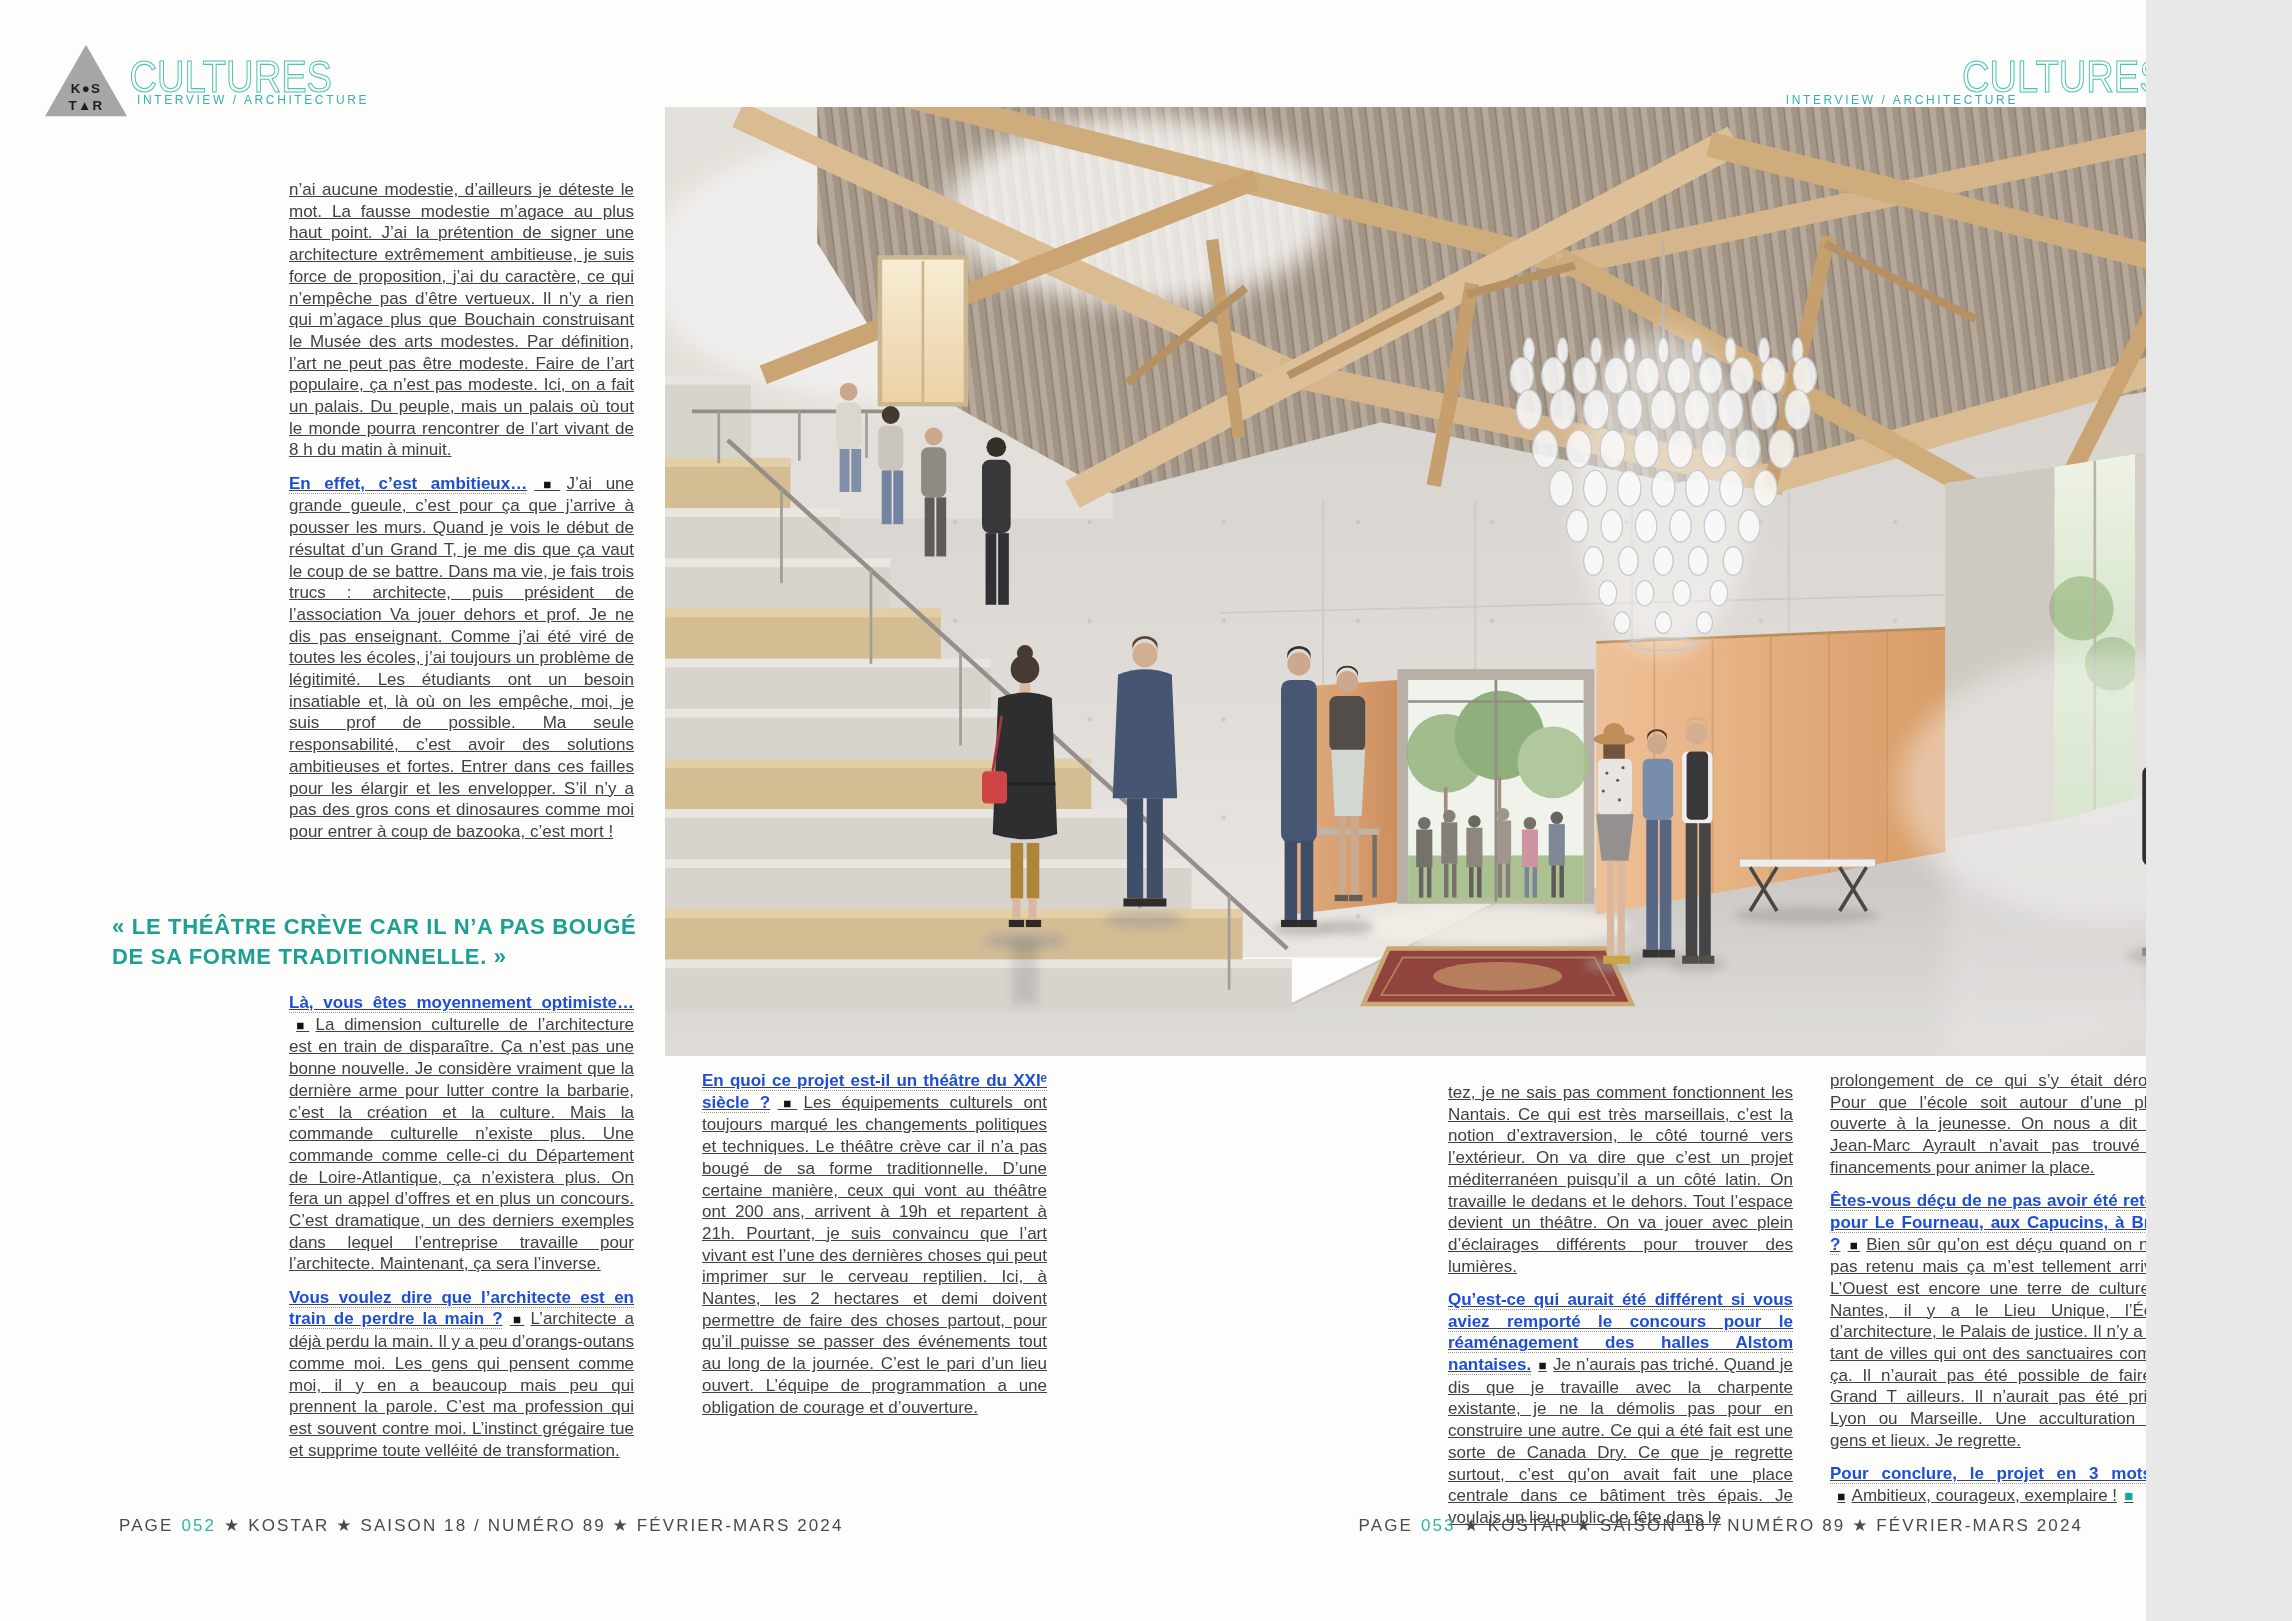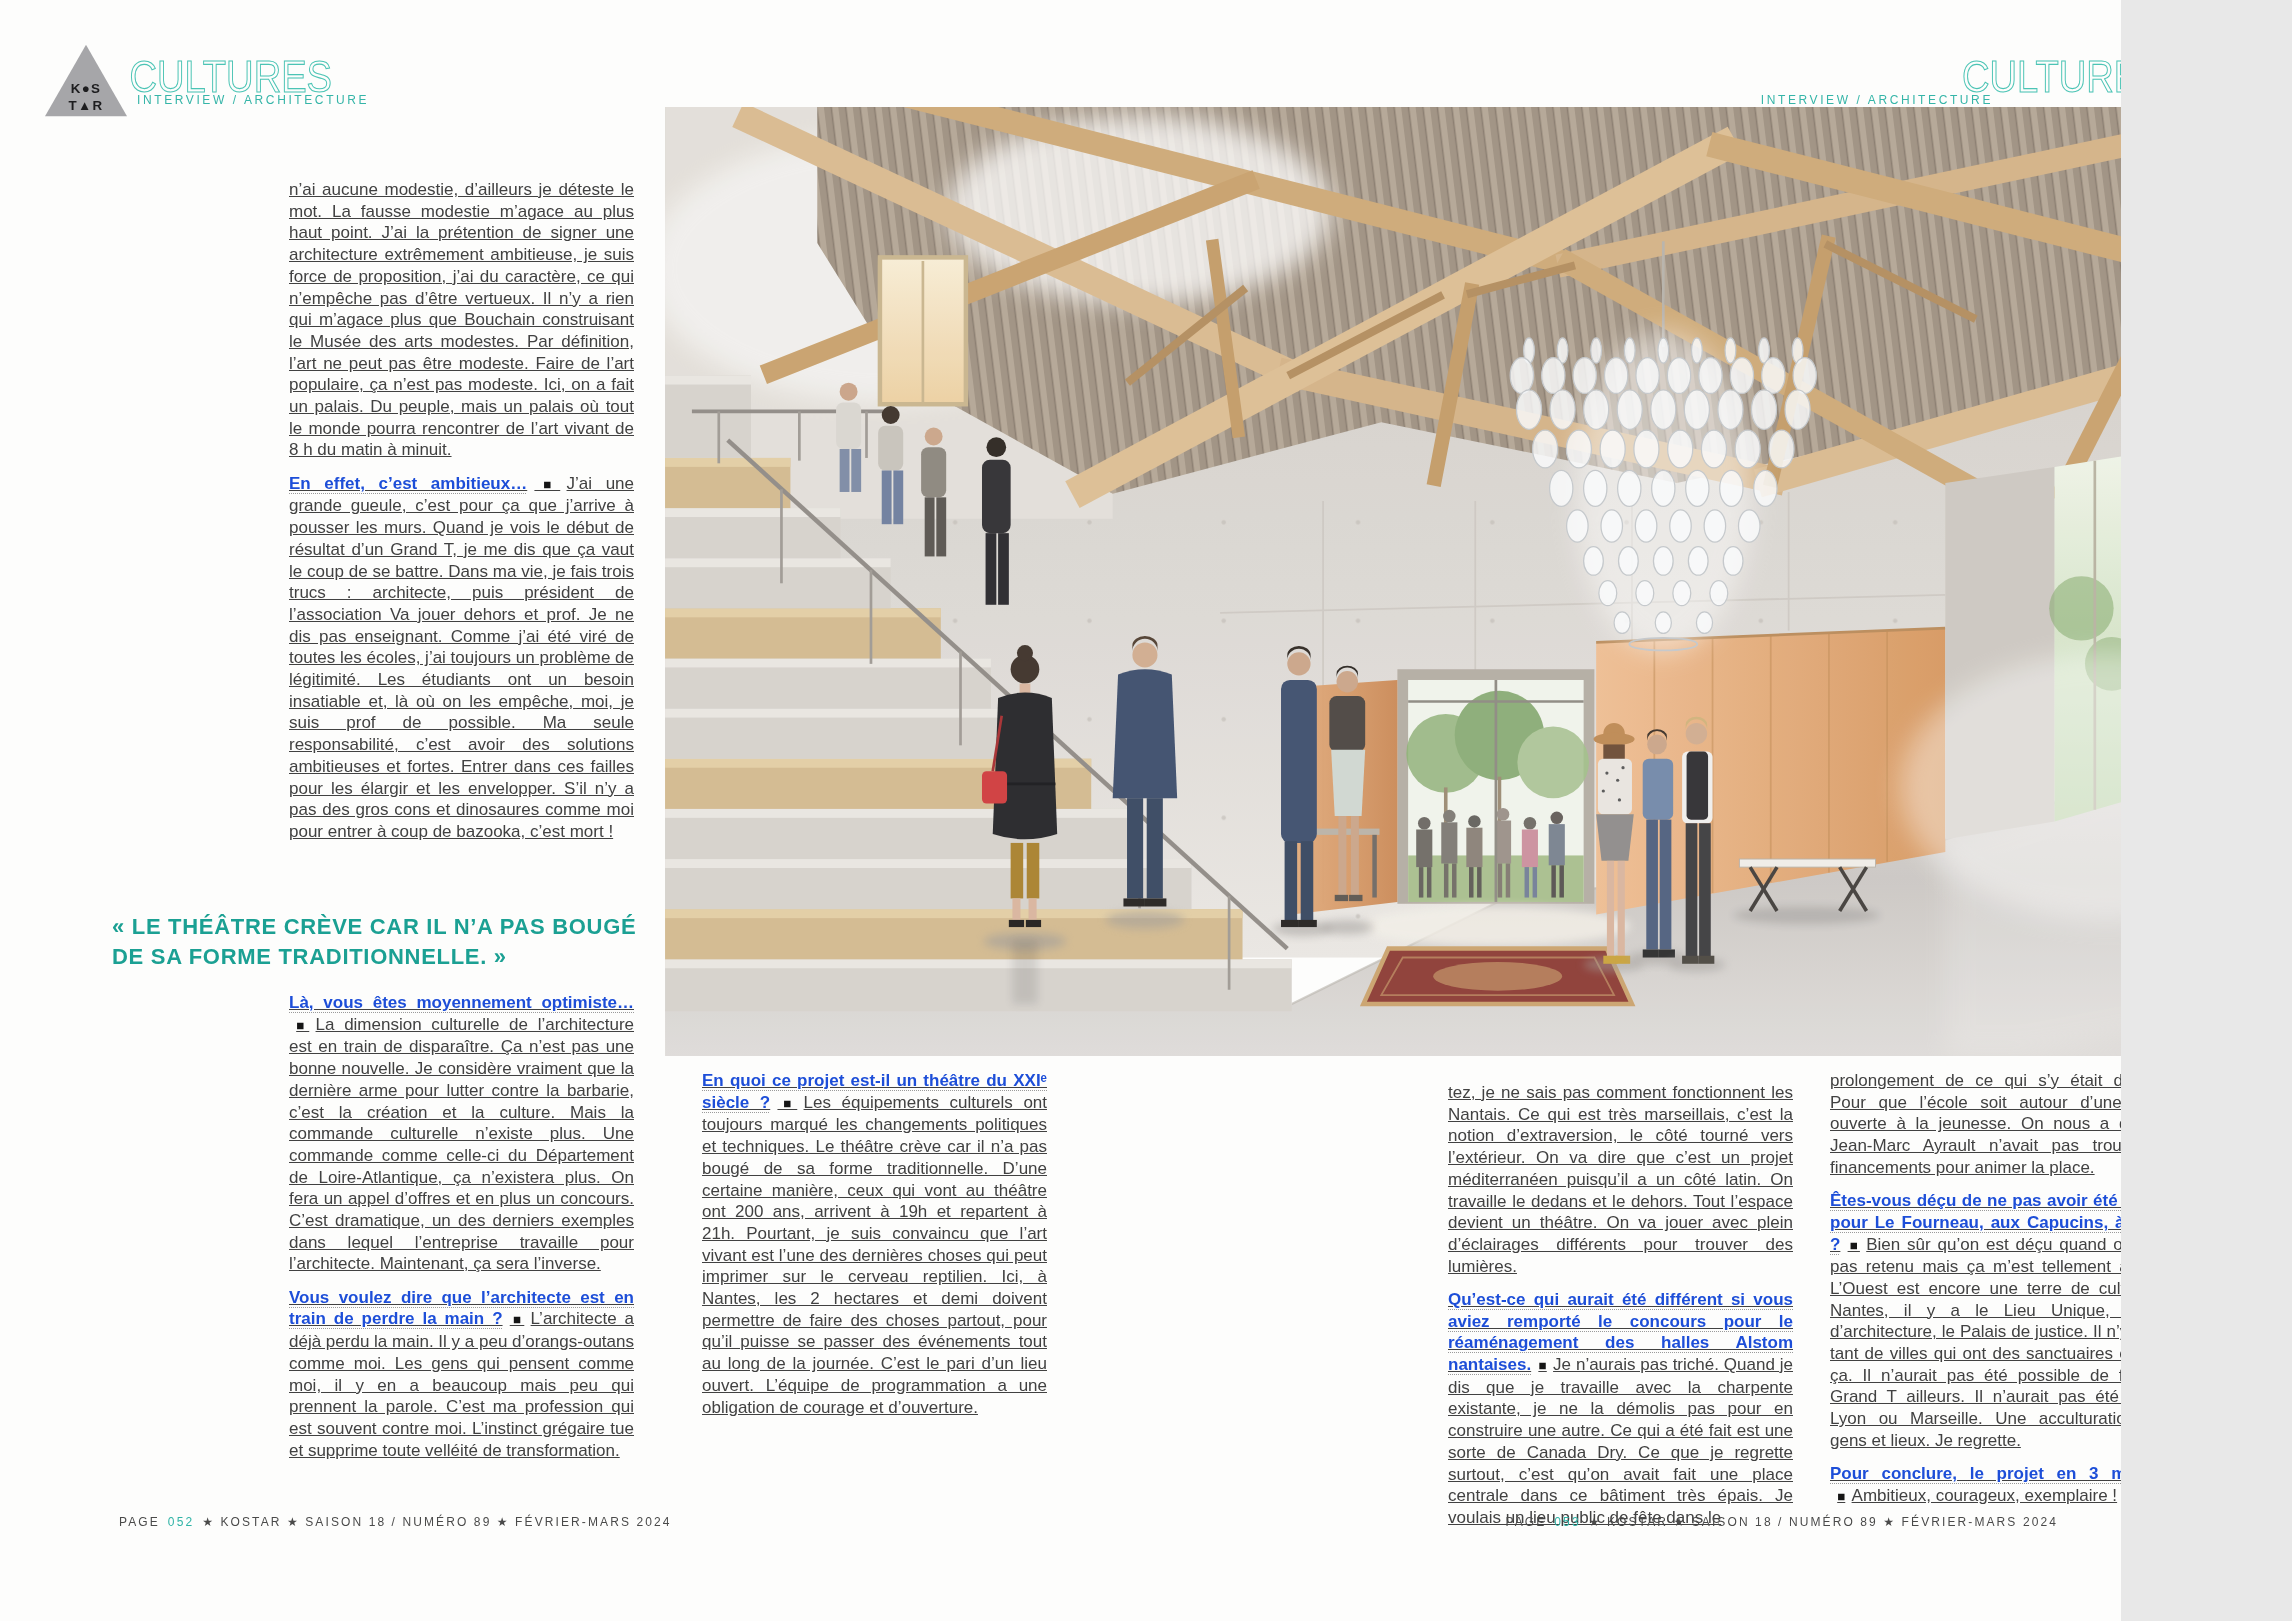--- a/index.html
+++ b/index.html
@@ -1,17 +1,17 @@
 <!DOCTYPE html>
 <html style="font-size:14.3px"><head>
 <meta charset="utf-8">
 <style>
   html,body{margin:0;padding:0;background:#e8e8e8;}
   .page{position:relative;width:2121px;height:1621px;background:#fdfdfc;overflow:hidden;
-        font-family:"Liberation Sans","DejaVu Sans",sans-serif;color:#414141;}
+        font-family:"Liberation Sans","DejaVu Sans",sans-serif;color:#414141;padding-left:25px;}
   
   .hdr-sub{position:absolute;font-size:12px;letter-spacing:2.6px;color:#35b5a8;font-weight:400;white-space:nowrap;}
   .logo-svg{position:absolute;}
   .logo-tri{fill:#a6a6a9;}
   .logo-txt{font-family:"Liberation Sans","DejaVu Sans",sans-serif;font-size:15px;font-weight:bold;
             fill:#1d1d1f;letter-spacing:1.5px;}
   .title-svg{position:absolute;}
   .title-txt{font-family:"Liberation Sans","DejaVu Sans",sans-serif;fill:none;stroke:#4cc4b5;stroke-width:1.25px;}
   
   .col{position:absolute;text-align:justify;font-size:17px;line-height:21.7px;color:#414141;}
@@ -20,21 +20,21 @@
   .q{font-weight:bold;color:#1d4ed8;
      text-decoration-line:underline;text-decoration-style:dotted;text-decoration-color:#9b9b9b;
      text-decoration-thickness:1.3px;text-underline-offset:4px;}
   .mk{color:#151515;font-size:13.4px;padding:0 6.3px 0 7.2px;}
   .mk-end{color:#12a79a;font-size:15px;padding-left:7.2px;}
   
   .pullquote{position:absolute;left:112px;top:912px;width:573px;color:#1ba093;font-weight:bold;
              font-size:22px;line-height:29.6px;letter-spacing:0.7px;}
   .pullquote div{white-space:nowrap;}
   
-  .footer{position:absolute;font-size:12px;letter-spacing:2.1px;color:#4a4a4a;white-space:nowrap;}
+  .footer{position:absolute;font-size:17px;letter-spacing:2.1px;color:#4a4a4a;white-space:nowrap;}
   .footer .seg{margin-right:8px;}
   .footer .num{color:#2fb3a6;margin-right:8px;}
   
   .hero{position:absolute;left:665px;top:107px;width:1600px;height:949px;overflow:hidden;}
   .hero svg{display:block;width:100%;height:100%;}
   #chandelier-drops ellipse{fill:rgba(250,251,252,0.82);stroke:#c3c7ca;stroke-width:1.4px;}
 </style>
 </head>
 <body>
 

